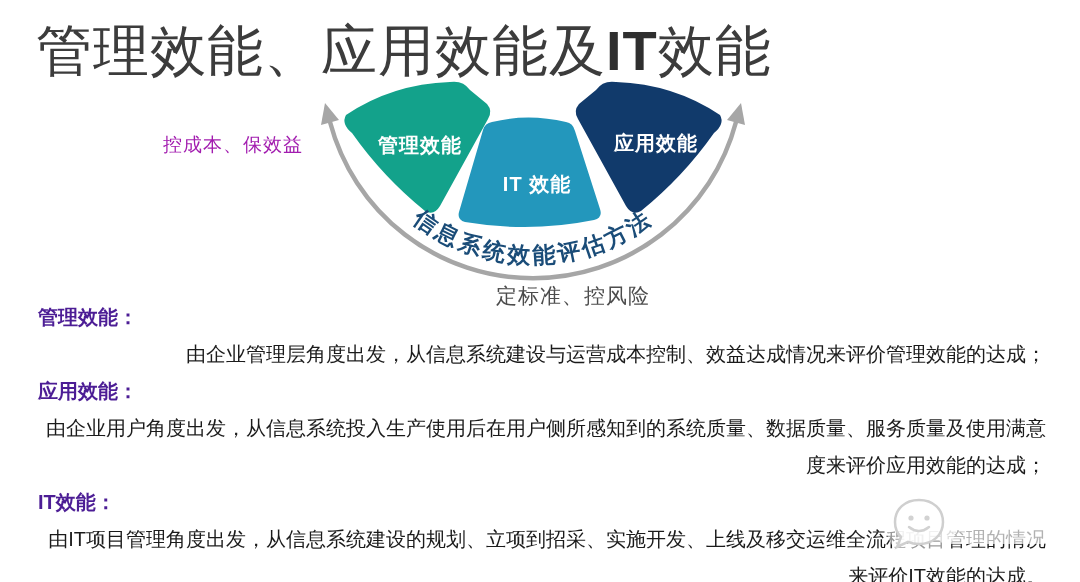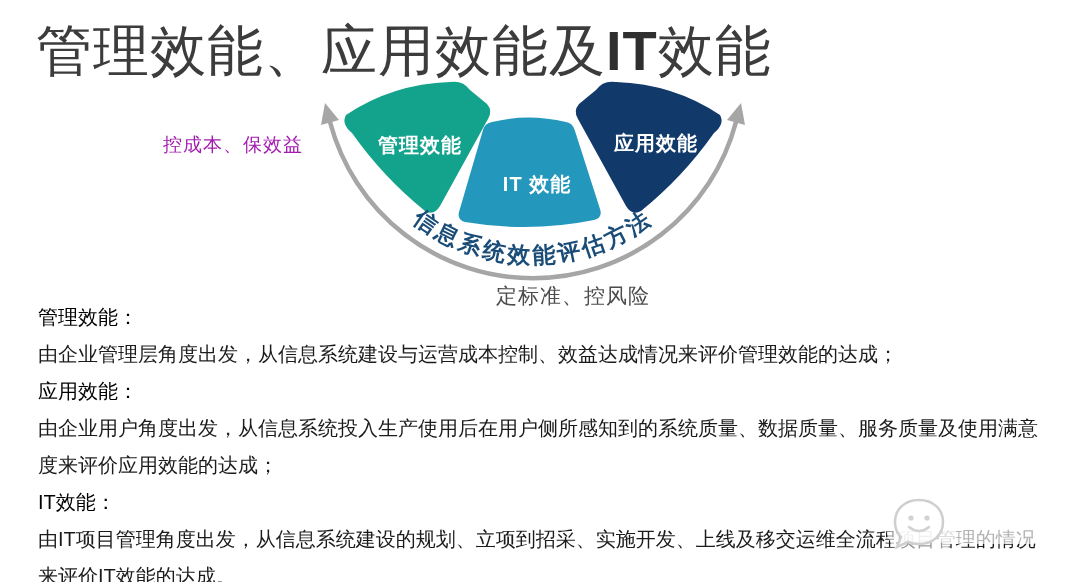--- a/index.html
+++ b/index.html
@@ -28,22 +28,22 @@
     position:absolute;font-size:19px;color:#a21caf;white-space:nowrap;letter-spacing:1px;
   }
   #caption-left{left:163px;top:132px;}
   #caption-right{left:766px;top:132px;}
   #caption-bottom{left:440px;top:282px;width:210px;text-align:right;font-size:21px;color:#4c4c4c;}
   
   #body-text{
     position:absolute;left:38px;top:299px;width:1008px;
     font-size:20px;line-height:37px;color:#1b1b1b;
   }
-  #body-text .sec-heading{font-weight:400;color:#000000;}
-  #body-text .sec-body{font-weight:400;}
+  #body-text .sec-heading{font-weight:700;color:#4c1d95;}
+  #body-text .sec-body{font-weight:400;text-align:right;}
   
   #watermark{position:absolute;left:886px;top:492px;width:194px;height:72px;pointer-events:none;}
   #watermark .wash{
     position:absolute;left:52px;top:8px;width:140px;height:44px;border-radius:8px;
     background:rgba(255,255,255,0.66);
   }
   #watermark .wash2{
     position:absolute;left:0px;top:0px;width:70px;height:68px;border-radius:50%;
     background:rgba(255,255,255,0.55);
   }

